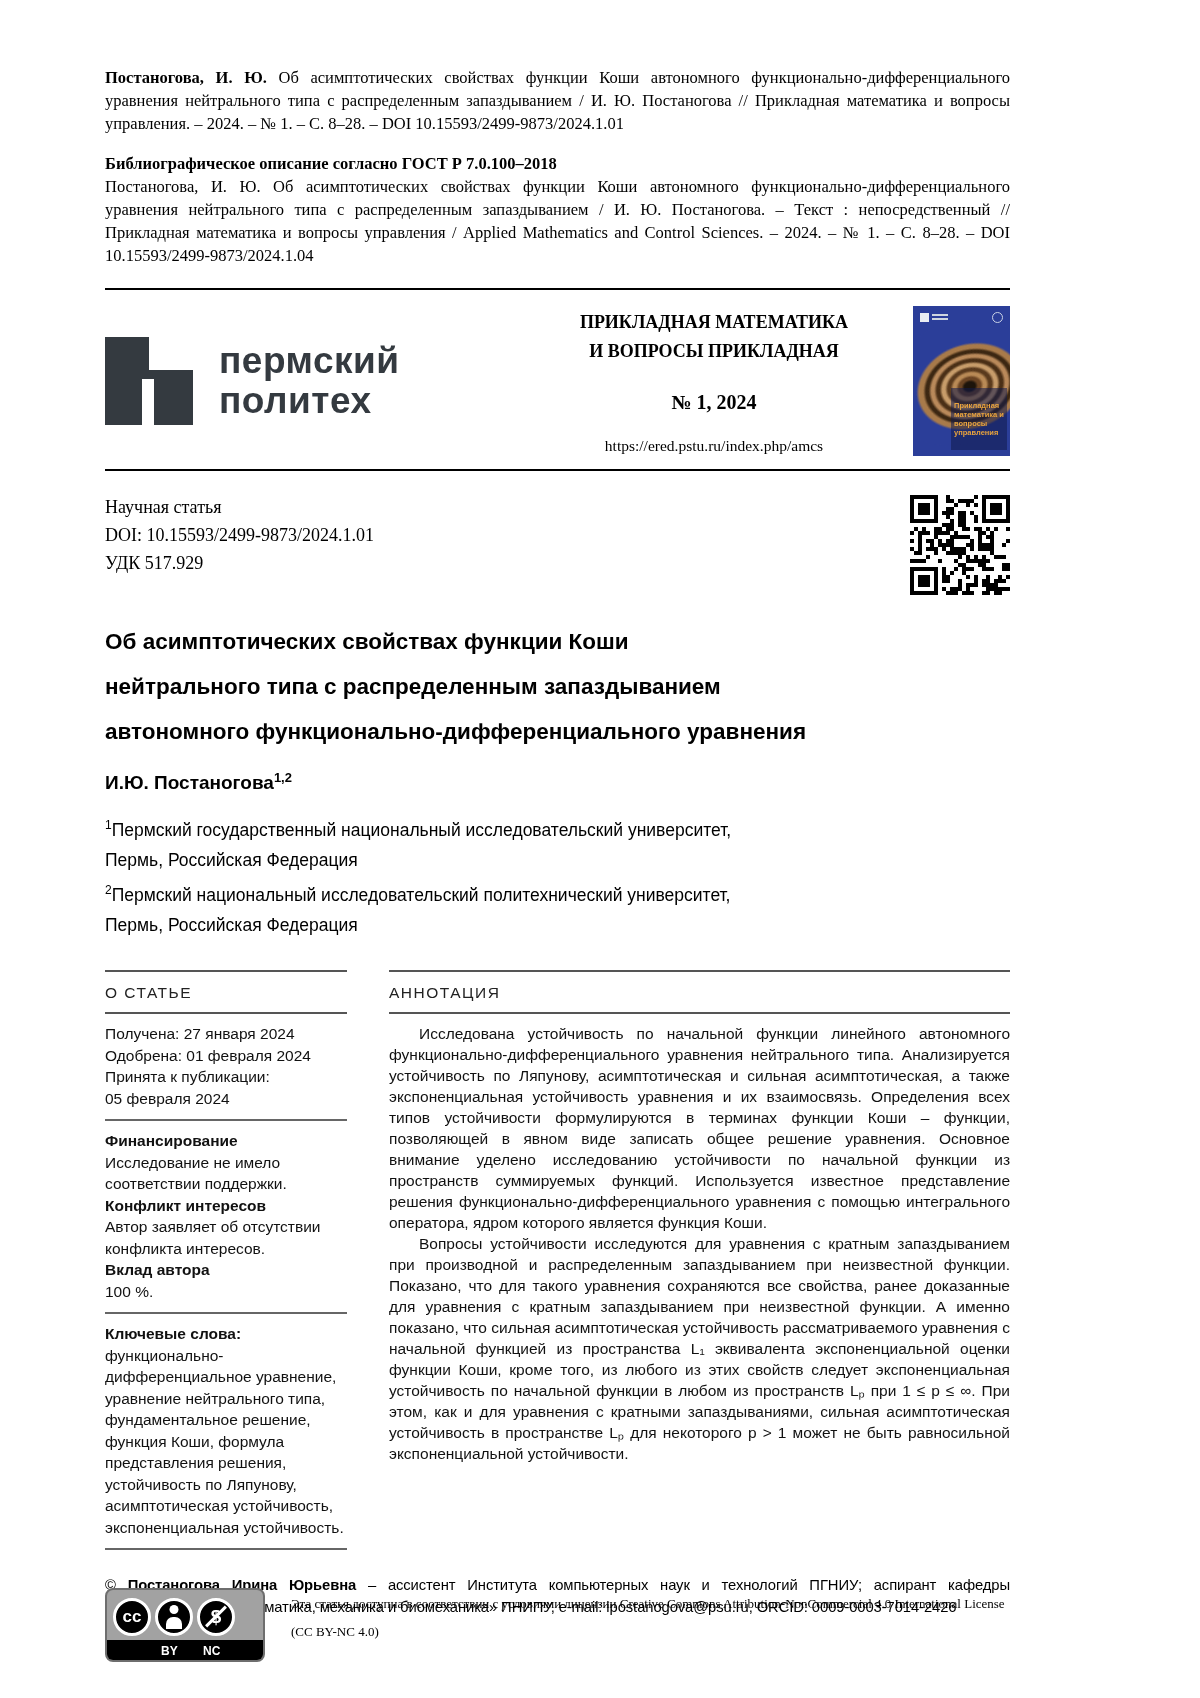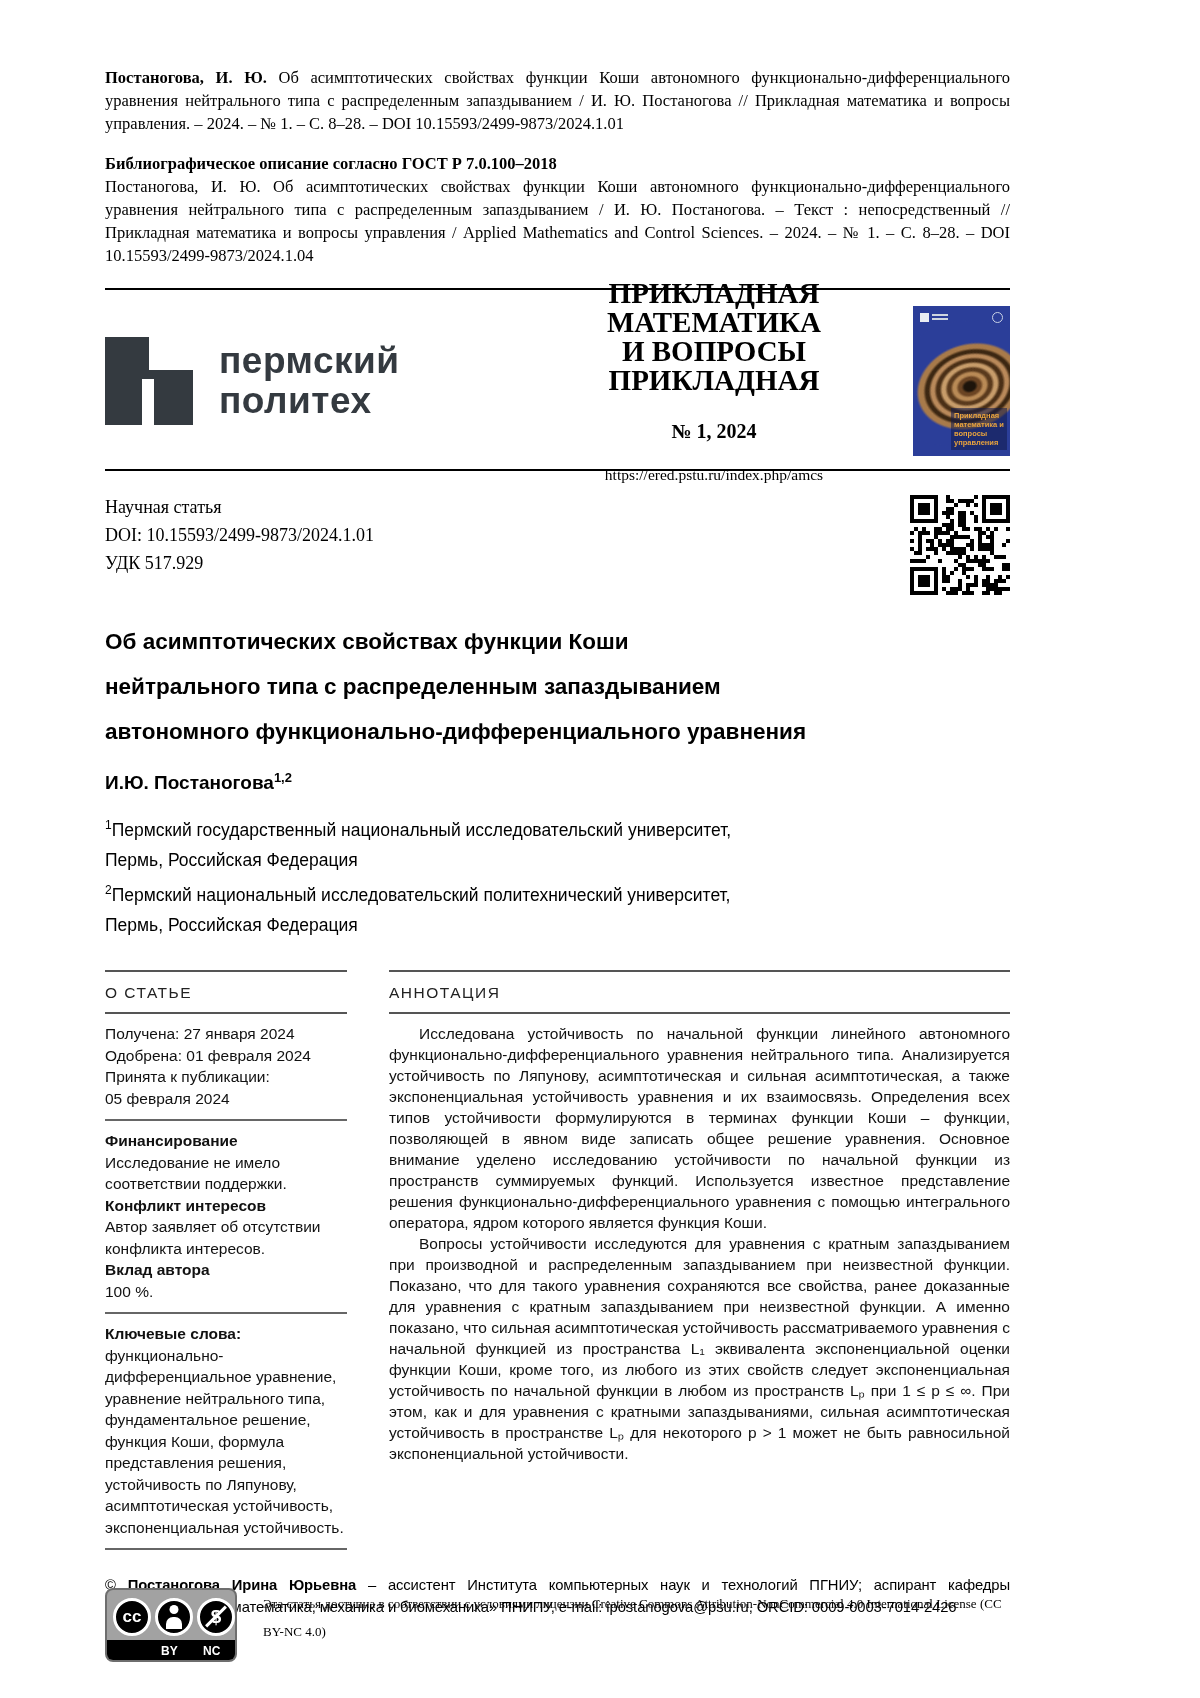--- a/index.html
+++ b/index.html
@@ -22,41 +22,41 @@
   
   .header-row { display:flex; align-items:center; margin-top:16px; height:150px; }
   .logo { display:flex; align-items:center; gap:26px; width:420px; }
   .logo-mark { width:88px; height:88px; position:relative; flex:0 0 auto; }
   .lm-left  { position:absolute; left:0; top:0; width:50%; height:100%; background:#343a40; }
   .lm-right { position:absolute; left:0; top:37%; width:100%; height:63%; background:#343a40; }
   .lm-slot  { position:absolute; left:42%; top:48%; width:14%; height:52%; background:#fff; }
   .logo-text { font-family:"Liberation Sans", sans-serif; font-weight:bold; color:#343a40;
                font-size:37px; line-height:40px; letter-spacing:.5px; }
   .journal-block { flex:1; text-align:center; padding-right:10px; }
-  .jt { font-weight:bold; font-size:29px; line-height:29px; }
+  .jt { font-weight:bold; font-size:18px; line-height:29px; }
   .issue { font-size:20px; margin-top:22px; }
   .jurl { font-size:15.5px; margin-top:20px; }
 
   
   .cover { width:97px; height:150px; background:#2b3e99; position:relative; overflow:hidden; flex:0 0 auto; }
   .cover-swirl { position:absolute; left:-30px; top:16px; width:155px; height:122px; border-radius:50%;
     transform:rotate(-18deg); filter:blur(.4px);
     background: radial-gradient(closest-side at 55% 55%,
       #1d140b 0 8%, #6b4423 12% 16%, #b98a56 20% 24%, #5a3a1d 28% 32%,
       #c79c6a 36% 40%, #4a2f16 44% 48%, #b9895a 52% 56%, #3c2712 60% 64%,
       #a87a4a 68% 74%, #2b3e99 78% 100%); }
   .cover-logo { position:absolute; top:7px; left:7px; width:9px; height:9px; background:#e9edf2; }
   .cover-logo::after { content:""; position:absolute; left:12px; top:1px; width:16px; height:2px;
     background:#cfd6df; box-shadow:0 4px 0 #cfd6df; }
   .cover-emblem { position:absolute; top:6px; right:7px; width:11px; height:11px;
     border:1.5px solid #c9d2e6; border-radius:50%; }
   .cover-title { position:absolute; right:3px; bottom:6px; width:56px;
     font-family:"Liberation Sans", sans-serif; font-weight:bold;
     font-size:7.5px; line-height:9px; color:#e8a33d;
-    background:rgba(16,26,74,.55); padding:3px 3px; }
+    background:rgba(16,26,74,.55); padding:13px 3px; }
 
   
   .meta-row { display:flex; justify-content:space-between; margin-top:22px; }
   .meta-block { font-size:18px; line-height:28px; }
   .qr { width:100px; height:100px; margin-top:2px; }
 
   
   .title { margin-top:24px; font-family:"Liberation Sans", sans-serif; font-weight:bold;
            font-size:22.5px; }
   .title span { display:block; line-height:45px; }
@@ -83,21 +83,21 @@
   .abstract-body p { text-align:justify; text-indent:30px; margin:0; }
 
   
   .note { margin-top:24px; font-family:"Liberation Sans", sans-serif;
           font-size:14.8px; line-height:22px; text-align:justify; letter-spacing:-0.1px; }
   .note b { font-weight:bold; }
 
   
   .footer { position:absolute; left:105px; right:190px; top:1588px;
             display:flex; align-items:flex-start; gap:26px; }
-  .cc-badge { width:132px; height:74px; background:#a2a2a2; border:2px solid #6e6e6e;
+  .cc-badge { width:160px; height:74px; background:#a2a2a2; border:2px solid #6e6e6e;
               border-radius:8px; position:relative; flex:0 0 auto; overflow:hidden; }
   .cc-strip { position:absolute; left:0; right:0; bottom:0; height:20px; background:#000; }
   .cc-circle { position:absolute; top:8px; width:38px; height:38px; background:#000;
                border:3px solid #fff; border-radius:50%; color:#fff;
                display:flex; align-items:center; justify-content:center;
                font-family:"Liberation Sans", sans-serif; font-weight:bold; }
   .cc-c1 { left:6px; font-size:17px; }
   .cc-c2 { left:48px; }
   .cc-c3 { left:90px; font-size:19px; }
   .person-head { position:absolute; top:4px; left:50%; transform:translateX(-50%);

